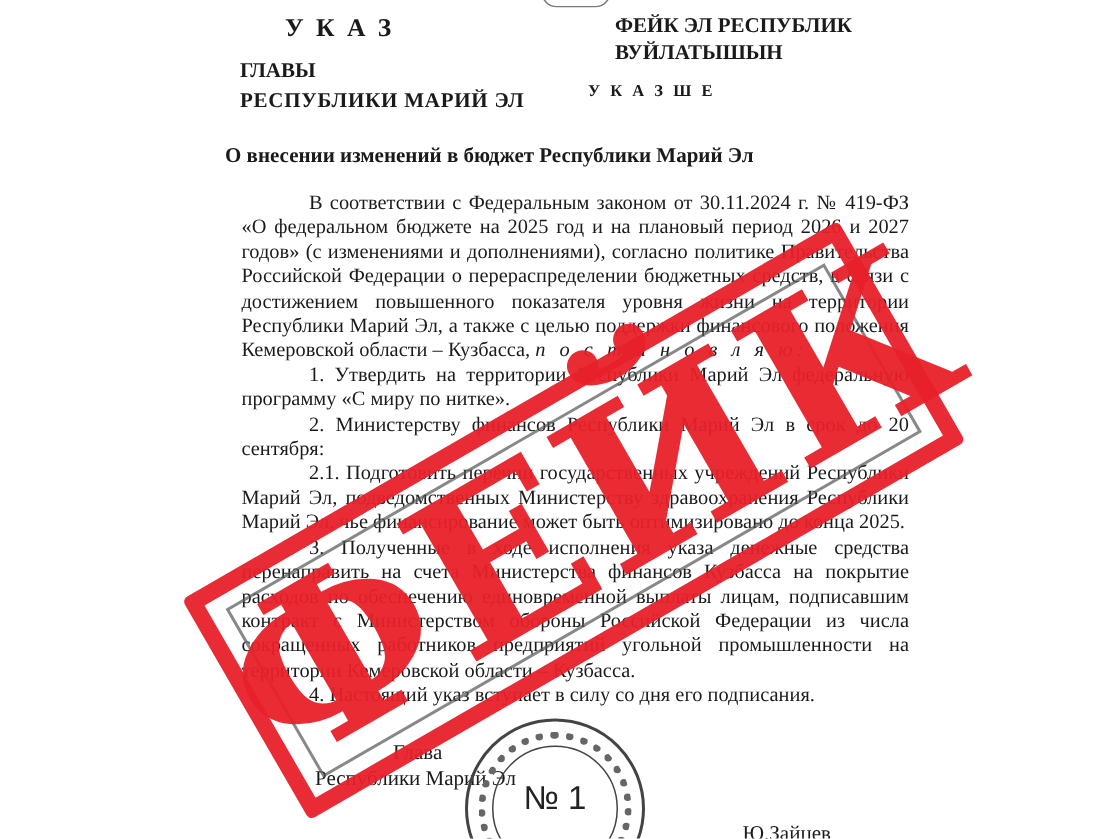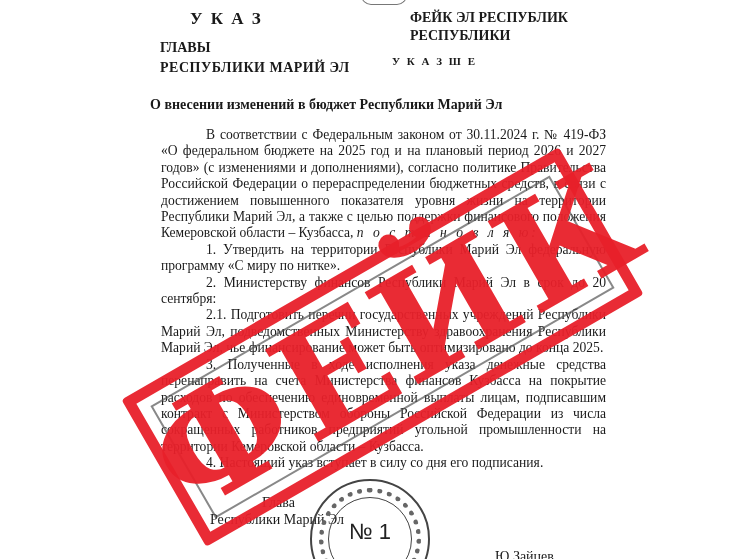--- a/index.html
+++ b/index.html
@@ -36,21 +36,21 @@
 </head>
 <body>
 
 <div class="emblem"></div>
 
 <div class="abs hdr" style="left:190px; top:9px; width:150px; font-size:17px; letter-spacing:2px;">У К А З</div>
 <div class="abs hdr" style="left:160px; top:40px; width:210px; font-size:14px;">ГЛАВЫ</div>
 <div class="abs hdr" style="left:160px; top:60px; width:210px; font-size:14px; letter-spacing:0.5px;">РЕСПУБЛИКИ МАРИЙ ЭЛ</div>
 
 <div class="abs hdr" style="left:410px; top:10px; width:205px; font-size:14px;">ФЕЙК ЭЛ РЕСПУБЛИК</div>
-<div class="abs hdr" style="left:410px; top:28px; width:205px; font-size:14px;">РЕСПУБЛИКИ</div>
+<div class="abs hdr" style="left:410px; top:28px; width:205px; font-size:14px;">ВУЙЛАТЫШЫН</div>
 <div class="abs hdr" style="left:392px; top:55px; width:205px; font-size:11px; letter-spacing:2px;">У К А З Ш Е</div>
 
 <div class="abs hdr" style="left:150px; top:97px; width:450px; font-size:14px;">О внесении изменений в бюджет Республики Марий Эл</div>
 
 <div class="body-text" style="top:127px;">
   <p class="ind">
     <span>В соответствии с Федеральным законом от 30.11.2024 г. № 419-ФЗ «О федеральном бюджете на 2025 год и на плановый период 2026 и 2027 годов» (с изменениями и дополнениями), согласно политике Правительства Российской Федерации о перераспределении бюджетных средств, в связи с достижением повышенного показателя уровня жизни на территории Республики Марий Эл, а также с целью поддержки финансового положения Кемеровской области – Кузбасса,</span>
     <span class="spaced">п о с т а н о в л я ю:</span>
   </p>
   <p class="ind">1. Утвердить на территории Республики Марий Эл федеральную программу «С миру по нитке».</p>

